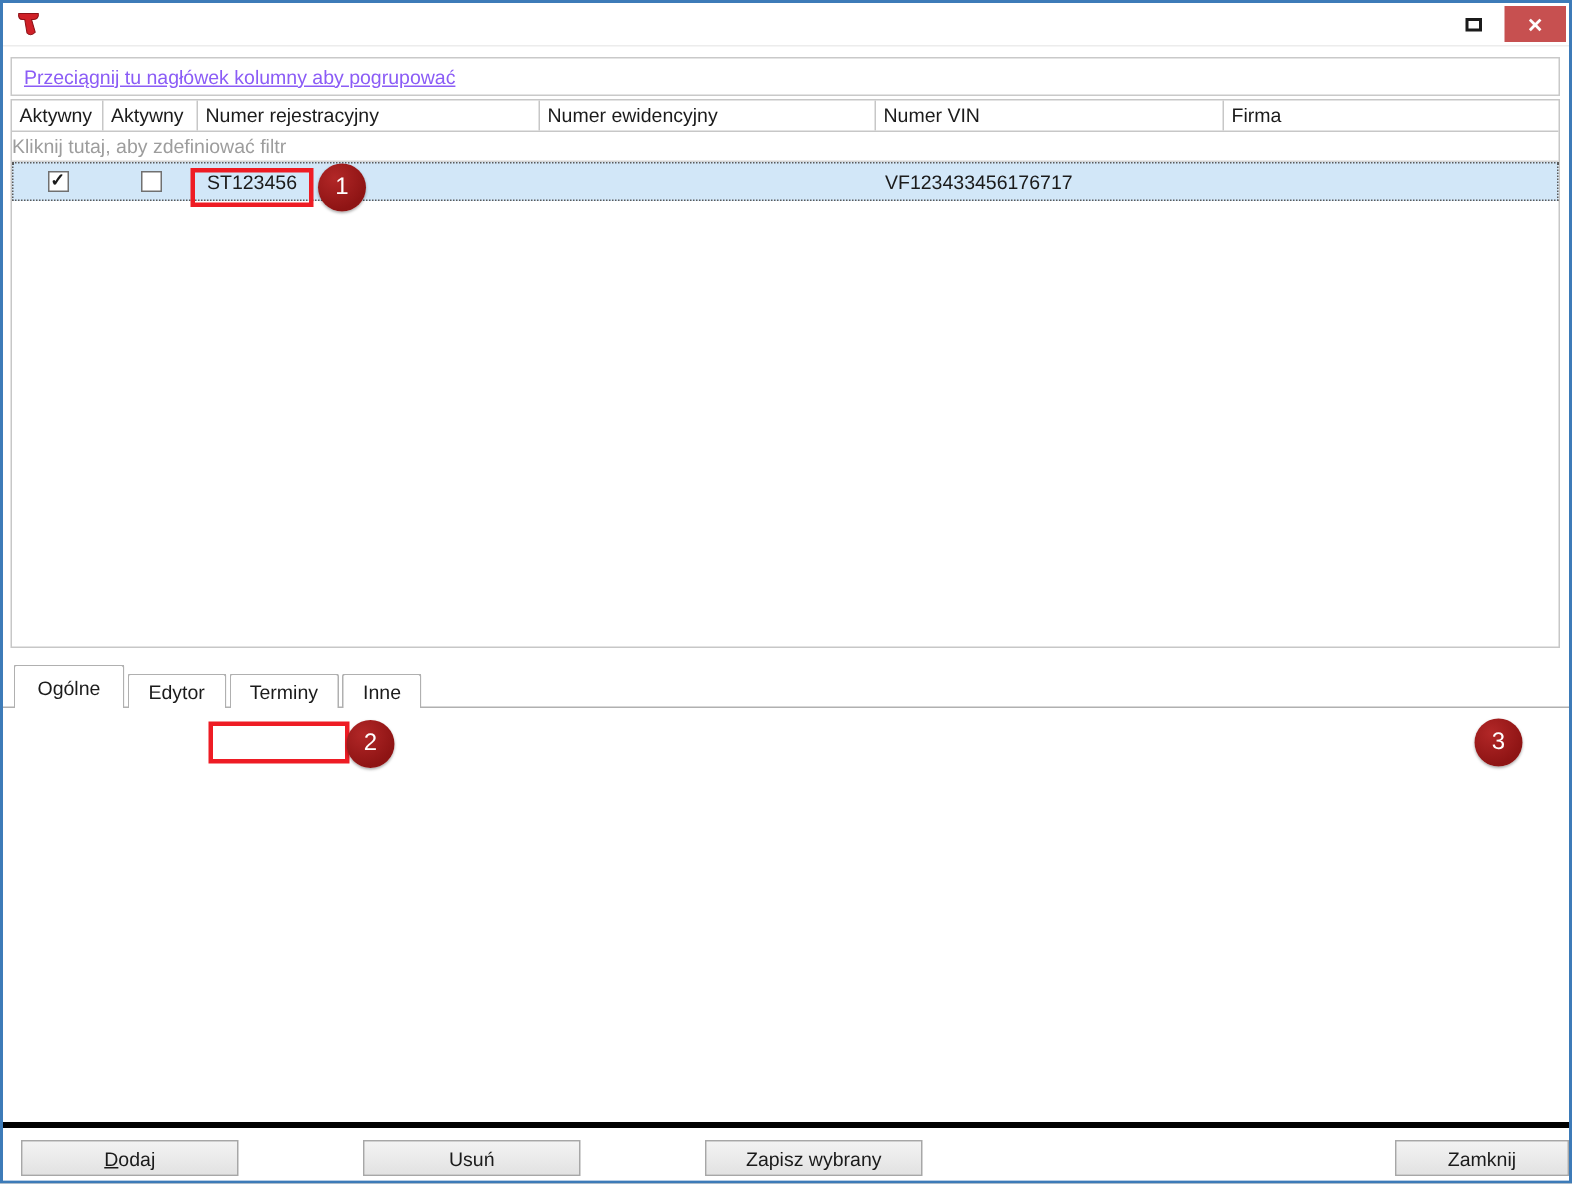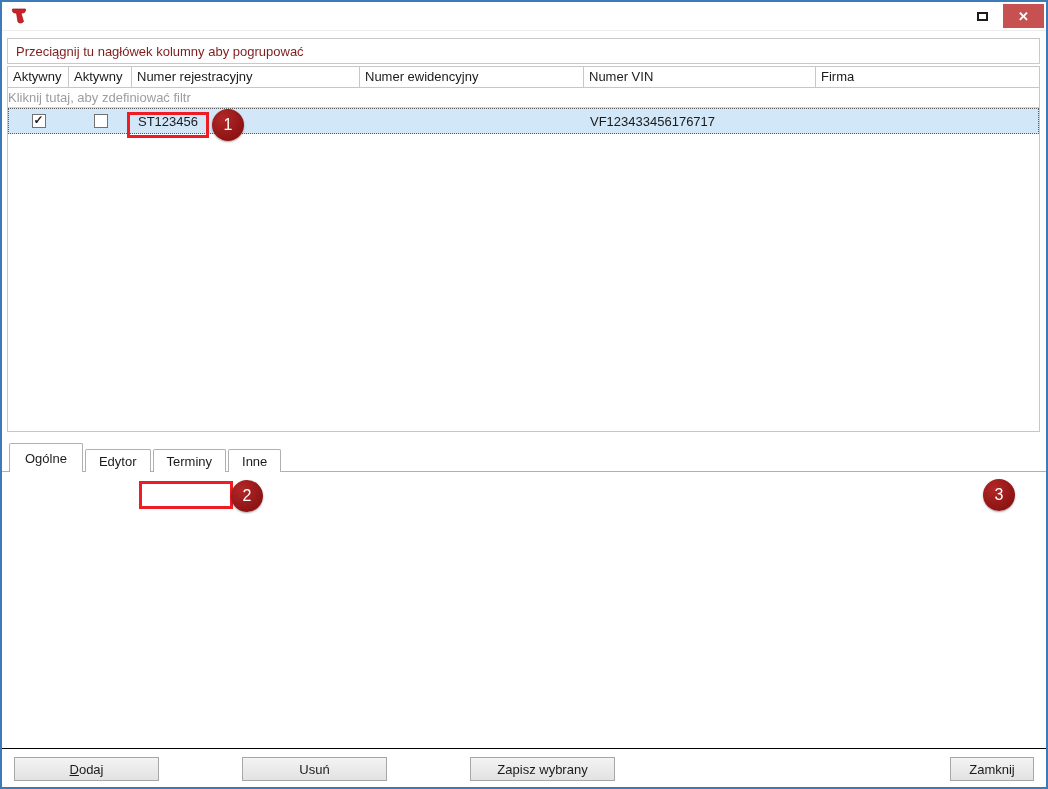--- a/index.html
+++ b/index.html
@@ -19,22 +19,22 @@
   .win-controls { margin-left:auto; display:flex; align-items:center; height:100%; }
   .btn-max { width:30px; height:22px; display:flex; align-items:center; justify-content:center;
     background:transparent; border:none; cursor:default; }
   .btn-max .sq { width:11px; height:9px; border:2px solid #1b1b1b; display:block; }
   .btn-close { width:41px; height:24px; margin:0 2px 0 6px; background:#c75050; border:none;
     color:#fff; font-size:13px; font-weight:bold; display:flex; align-items:center;
     justify-content:center; cursor:default; }
 
   
   .group-bar { position:absolute; left:5px; right:6px; top:36px; height:26px;
-    border:1px solid #c9c9c9; background:#fff; color:#7f1d1d;
-    display:flex; align-items:center; padding-left:8px; }
+    border:1px solid #c9c9c9; background:#fff; color:#8b5cf6;
+    display:flex; align-items:center; padding-left:8px;text-decoration:underline; }
   .grid-body { position:absolute; left:5px; right:6px; top:64px; height:366px;
     border:1px solid #c7c7c7; background:#fff; }
   .grid-row { display:flex; width:100%; }
   .grid-header { height:21px; border-bottom:1px solid #c7c7c7; }
   .grid-header .cell { border-right:1px solid #c7c7c7; padding:2px 5px; overflow:hidden;
     white-space:nowrap; }
   .grid-header .cell:last-child { border-right:none; }
   .c1 { width:61px; flex:0 0 auto; } .c2 { width:63px; flex:0 0 auto; }
   .c3 { width:228px; flex:0 0 auto; } .c4 { width:224px; flex:0 0 auto; }
   .c5 { width:232px; flex:0 0 auto; } .c6 { flex:1; }
@@ -86,21 +86,21 @@
   
   .notes-label { position:absolute; left:710px; top:477px; width:314px; text-align:center; }
   .notes-box { position:absolute; left:710px; top:505px; width:314px; height:228px;
     border:1px solid #b9b9b9; background:#fff; }
   .notes-red-frame { position:absolute; inset:3px; border:5px solid #ee1c24; pointer-events:none; }
   .notes-area { width:100%; height:100%; border:none; resize:none; outline:none;
     font-family:"Liberation Sans", sans-serif; font-size:13px; padding:10px; }
 
   
   .button-bar { position:absolute; left:0; right:0; bottom:0; height:39px;
-    border-top:1px solid #000000; background:#fff; }
+    border-top:4px solid #000000; background:#fff; }
   .btn { position:absolute; top:8px; height:24px; border:1px solid #a7a7a7;
     background:linear-gradient(#f3f3f3,#e2e2e2); font-family:"Liberation Sans", sans-serif;
     font-size:13px; color:#1b1b1b; display:flex; align-items:center; justify-content:center;
     cursor:default; }
   .btn span { display:block; }
   .btn.mnemonic span::first-letter { text-decoration:underline; }
 
   
   .red-rect { position:absolute; border:3px solid #ee1c24; z-index:8; pointer-events:none; }
   .badge { position:absolute; width:32px; height:32px; border-radius:50%;
@@ -224,21 +224,21 @@
   <div class="button-bar">
     <button class="btn mnemonic" style="left:12px; width:145px;">
       <span>Dodaj</span>
     </button>
     <button class="btn" style="left:468px; width:145px;">
       <span>Zapisz wybrany</span>
     </button>
     <button class="btn" style="left:240px; width:145px;">
       <span>Usuń</span>
     </button>
-    <button class="btn" style="right:12px; width:84px;">
+    <button class="btn" style="right:0; width:116px;">
       <span>Zamknij</span>
     </button>
   </div>
 
   <div class="red-rect" style="left:125px; top:110px; width:82px; height:26px;"></div>
   <div class="badge" style="left:210px; top:107px;">1</div>
 
   <div class="red-rect" style="left:137px; top:479px; width:94px; height:28px;"></div>
   <div class="badge" style="left:229px; top:478px;">2</div>
 

